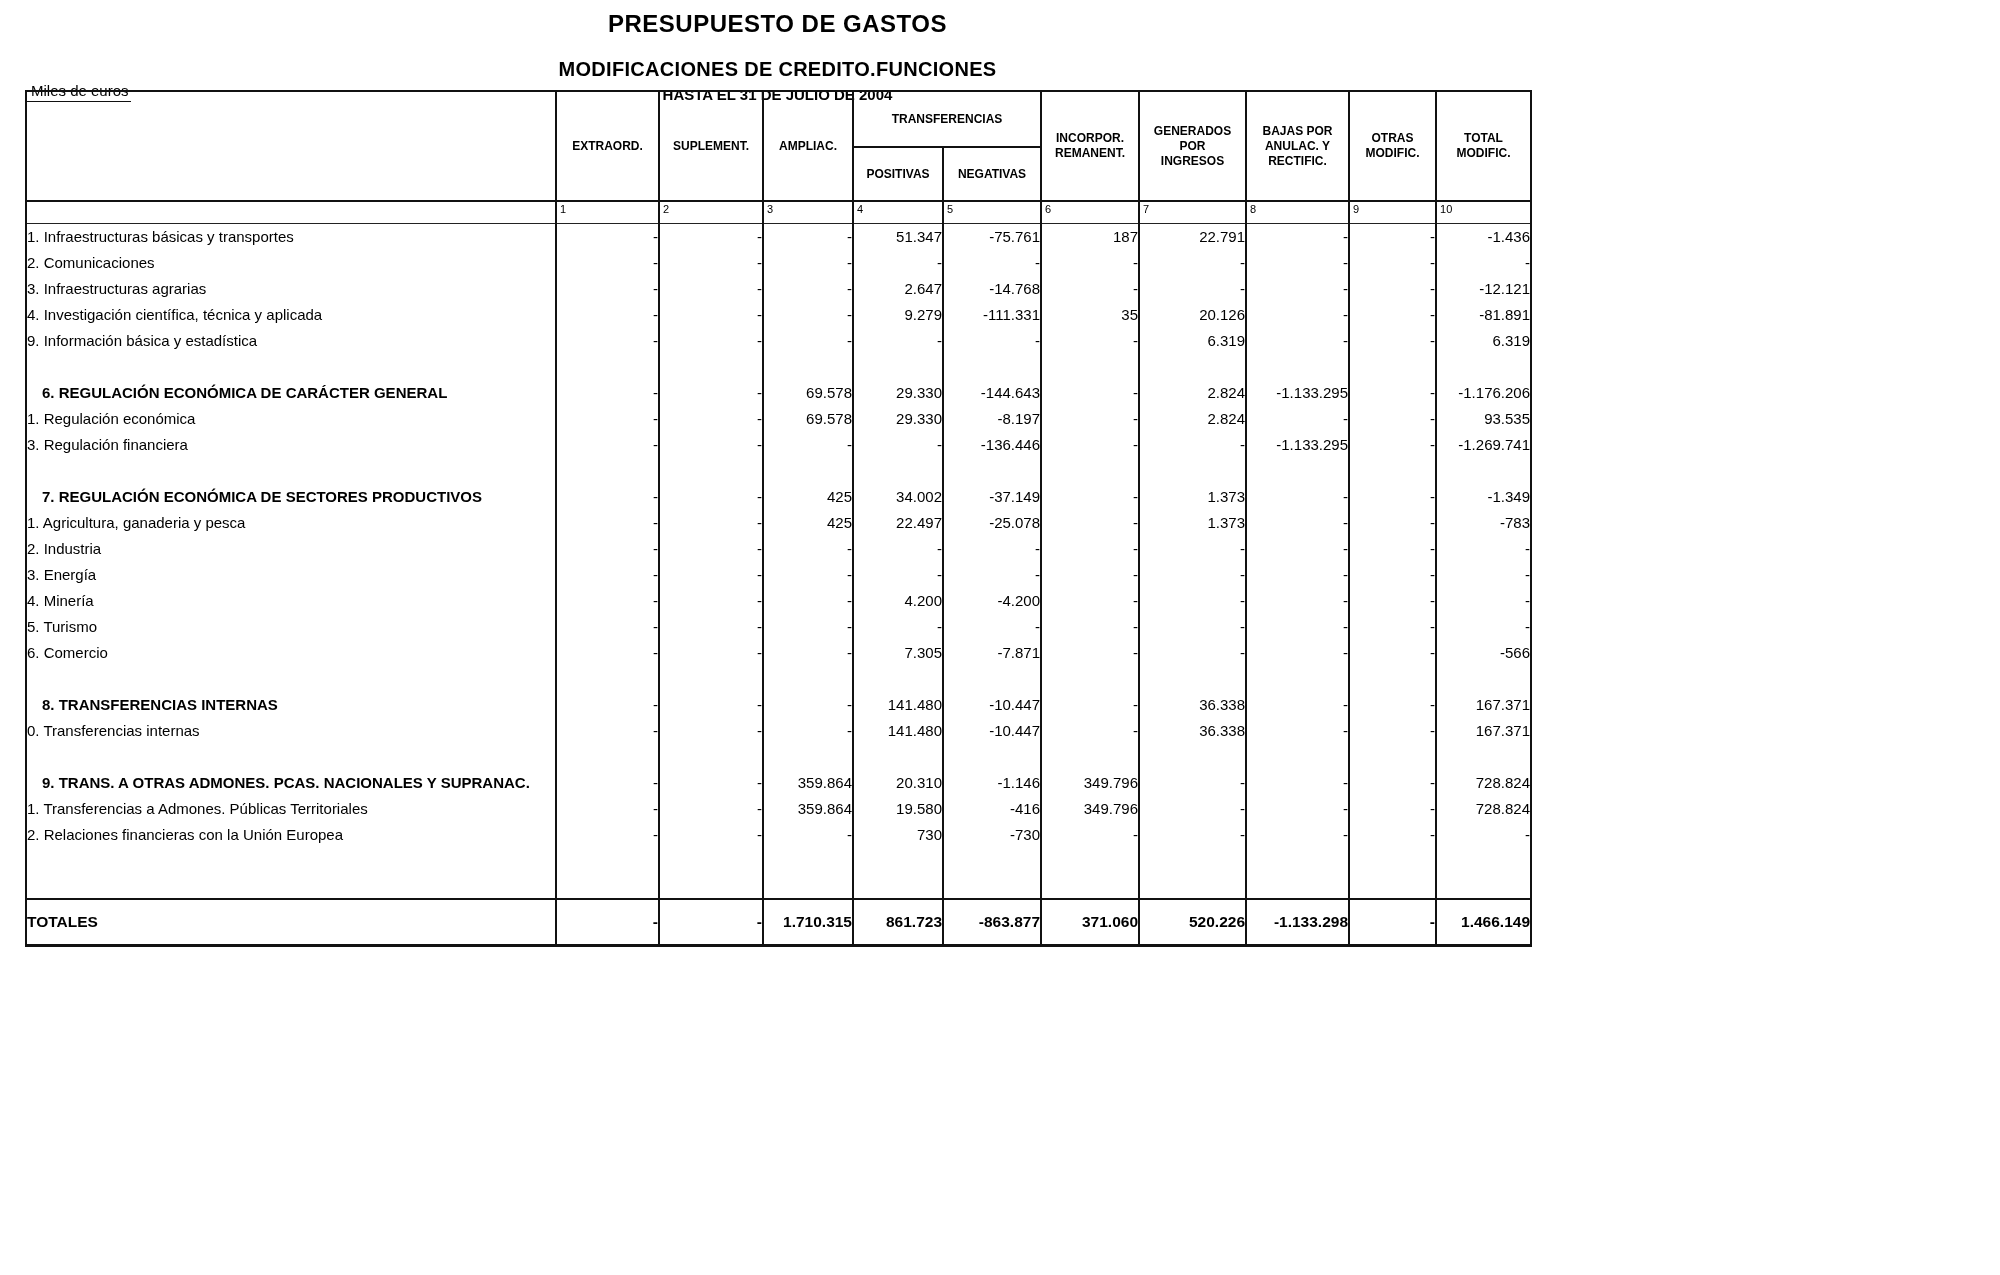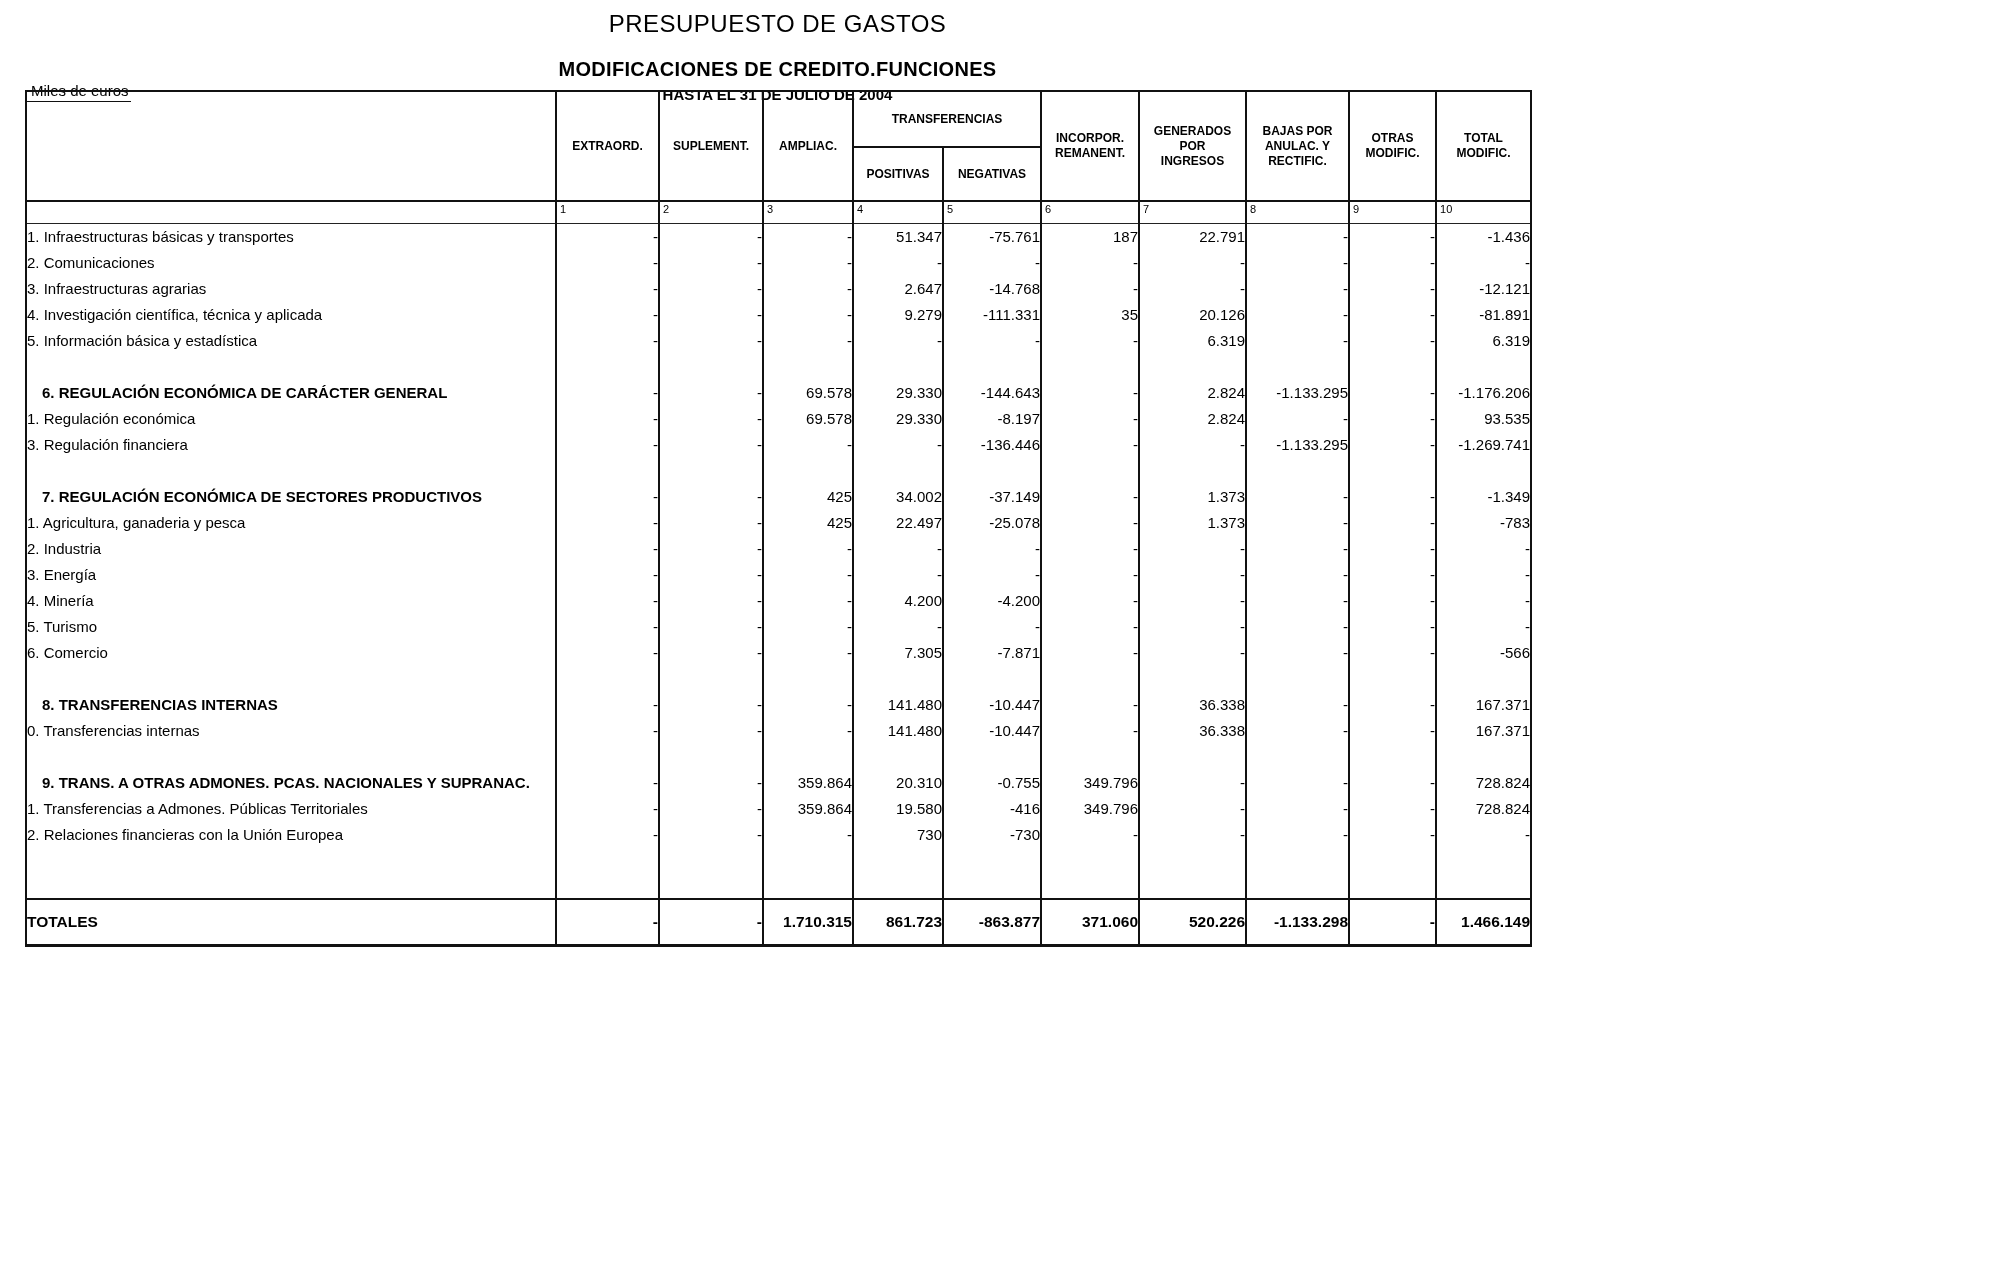--- a/index.html
+++ b/index.html
@@ -18,21 +18,21 @@
     height: 1275px;
     background: #fff;
   }
   .titles {
     position: absolute;
     left: 25px;
     top: 10px;
     width: 1505px;
     text-align: center;
   }
-  .t1 { font-size: 24px; font-weight: normal; letter-spacing: 0.5px; }
+  .t1 { font-size: 24px; font-weight: bold; letter-spacing: 0.5px; }
   .t2 { font-size: 20px; font-weight: bold; margin-top: 20px; letter-spacing: 0.3px; }
   .t3 { font-size: 15px; font-weight: bold; margin-top: 5px; }
   .unit-wrap {
     position: absolute;
     left: 25px;
     top: 82px;
     width: 1505px;
     text-align: left;
   }
   .unit {
@@ -221,21 +221,21 @@
           <td class="num">-</td>
           <td class="num">9.279</td>
           <td class="num">-111.331</td>
           <td class="num">35</td>
           <td class="num">20.126</td>
           <td class="num">-</td>
           <td class="num">-</td>
           <td class="num">-81.891</td>
         </tr>
         <tr class="item">
-          <td class="lbl">5. Información básica y estadística</td>
+          <td class="lbl">9. Información básica y estadística</td>
           <td class="num">-</td>
           <td class="num">-</td>
           <td class="num">-</td>
           <td class="num">-</td>
           <td class="num">-</td>
           <td class="num">-</td>
           <td class="num">6.319</td>
           <td class="num">-</td>
           <td class="num">-</td>
           <td class="num">6.319</td>
@@ -447,21 +447,21 @@
           <td class="num"></td>
           <td class="num"></td>
           <td class="num"></td>
         </tr>
         <tr class="section">
           <td class="lbl">9. TRANS. A OTRAS ADMONES. PCAS. NACIONALES Y SUPRANAC.</td>
           <td class="num">-</td>
           <td class="num">-</td>
           <td class="num">359.864</td>
           <td class="num">20.310</td>
-          <td class="num">-0.755</td>
+          <td class="num">-1.146</td>
           <td class="num">349.796</td>
           <td class="num">-</td>
           <td class="num">-</td>
           <td class="num">-</td>
           <td class="num">728.824</td>
         </tr>
         <tr class="item">
           <td class="lbl">1. Transferencias a Admones. Públicas Territoriales</td>
           <td class="num">-</td>
           <td class="num">-</td>

